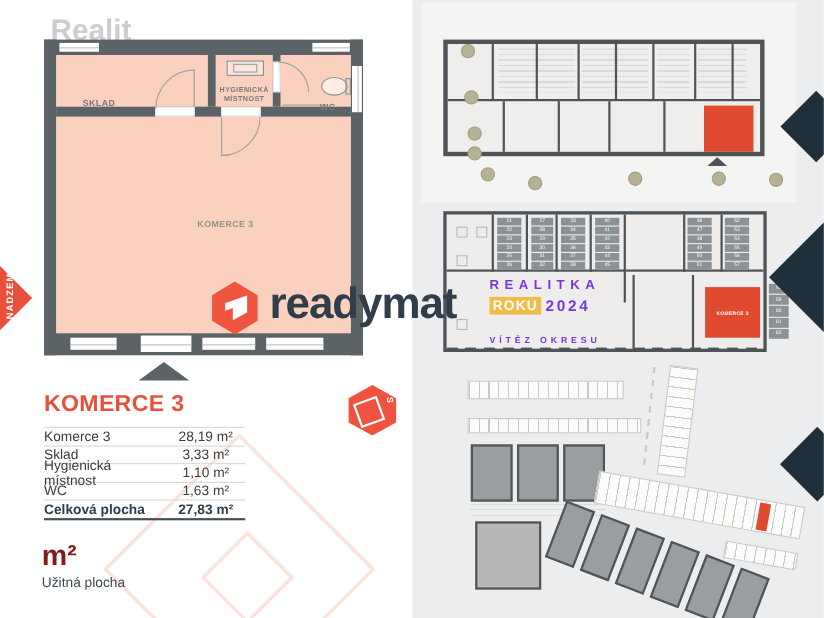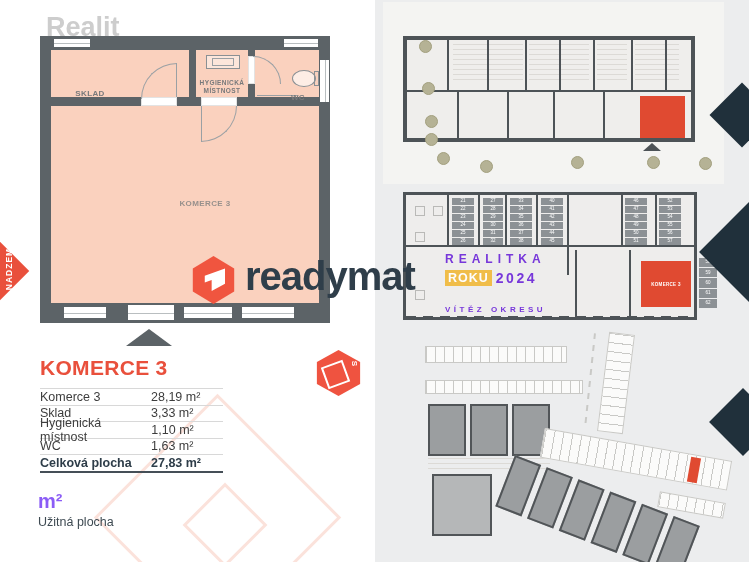--- a/index.html
+++ b/index.html
@@ -10,21 +10,21 @@
   .win{background:#ffffff;}
   .win:after{content:"";position:absolute;left:0;right:0;top:50%;height:1px;background:#b9bec0;}
   .winv{background:#ffffff;}
   .winv:after{content:"";position:absolute;top:0;bottom:0;left:50%;width:1px;background:#b9bec0;}
   .roomlbl{color:#8a8380;font-weight:bold;text-align:center;letter-spacing:.4px;}
   .arc{border:0 solid #9aa0a4;}
   .leaf{background:#9aa0a4;}
   
   .trow{display:flex;justify-content:space-between;align-items:center;height:15.5px;
         border-bottom:1px solid #d8d8d8;font-size:12.5px;color:#3d3d3d;}
-  .trow .val{width:72px;text-align:left;}
+  .trow .val{width:72px;text-align:center;}
   .trow.total{font-weight:bold;border-bottom:2px solid #454f57;color:#2e3d49;}
   
   .hex{clip-path:polygon(50% 0%,96% 26%,96% 74%,50% 100%,4% 74%,4% 26%);background:#f0553f;}
   
   #rpanel{left:375px;top:0;width:374px;height:562px;background:#ecedee;overflow:hidden;}
   .paper{background:#f4f4f2;}
   .bwall{background:#4d5357;}
   .hatch{background:repeating-linear-gradient(180deg,#dcdad6 0 1px,transparent 1px 5px);}
   .tree{width:13px;height:13px;border-radius:50%;background:#b5b295;border:1px solid #a3a07f;}
   .scol{display:flex;flex-direction:column;gap:1px;}
@@ -284,21 +284,21 @@
     </div>
   </div>
 
   <div class="a hex" style="left:315px;top:350px;width:47px;height:46px;background:#ef5340;z-index:2;">
     <div style="position:absolute;left:9px;top:13px;width:19px;height:19px;border:2px solid #fff;transform:rotate(-20deg);"></div>
     <span style="position:absolute;right:5px;top:9px;color:#fff;font-size:8px;font-weight:bold;transform:rotate(90deg);">S</span>
   </div>
 
   <div class="a" style="left:38px;top:490px;z-index:2;">
     <div style="display:flex;align-items:baseline;gap:4px;">
-      <span style="font-size:20px;font-weight:bold;color:#8b5cf6;">m²</span>
+      <span style="font-size:26px;font-weight:bold;color:#7f1d1d;">m²</span>
     </div>
     <div style="font-size:12.5px;color:#3e4a52;margin-top:2px;">Užitná plocha</div>
   </div>
 
   <div class="a diamond" style="left:719px;top:92px;width:46px;height:46px;z-index:7;"></div>
   <div class="a diamond" style="left:714px;top:216px;width:72px;height:72px;z-index:7;"></div>
   <div class="a diamond" style="left:719px;top:398px;width:48px;height:48px;z-index:7;"></div>
 
 </div>
 

